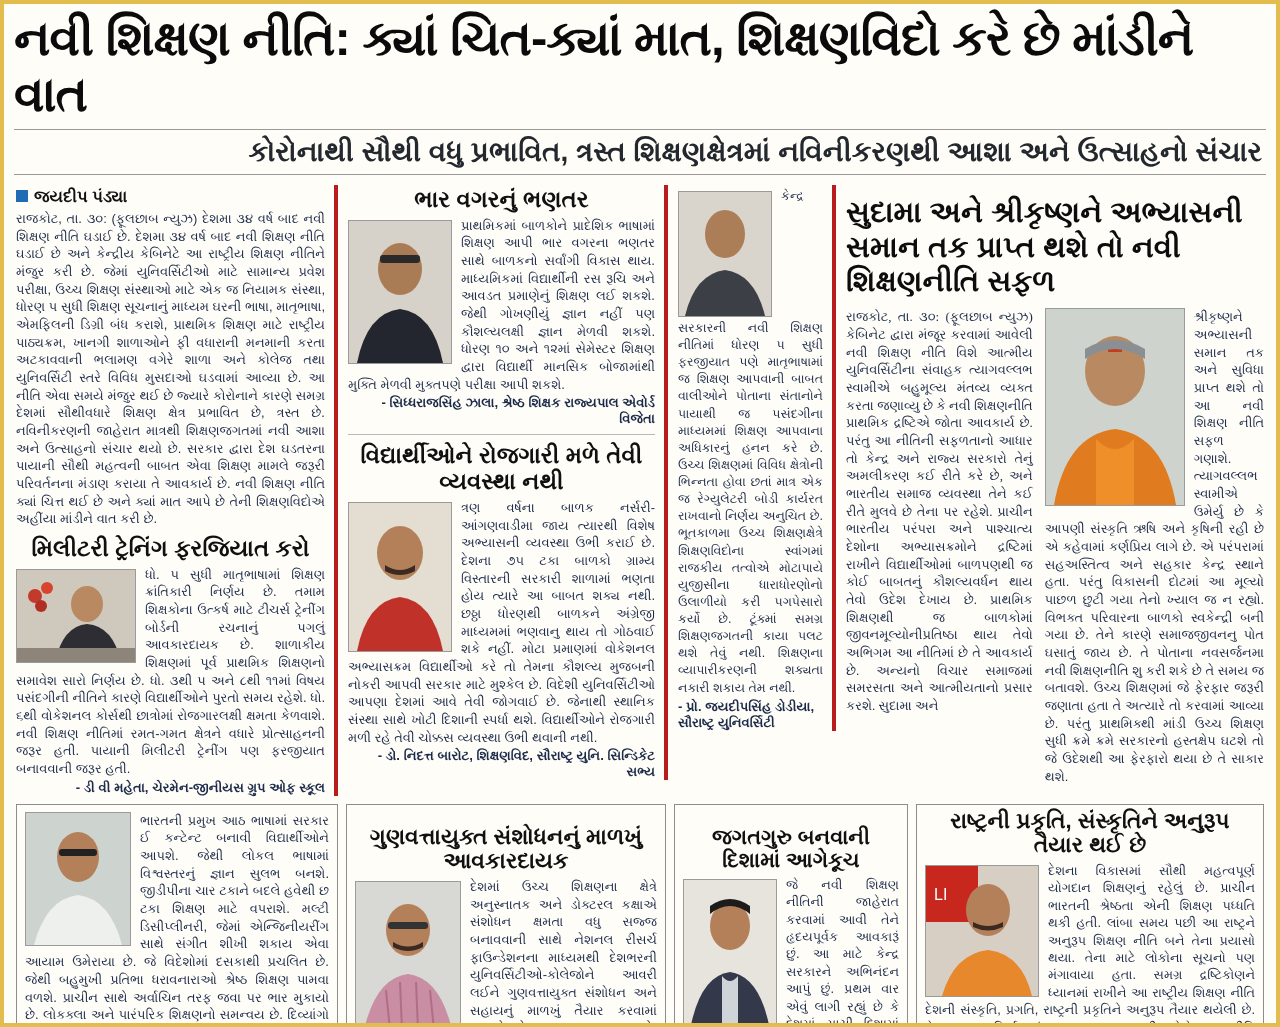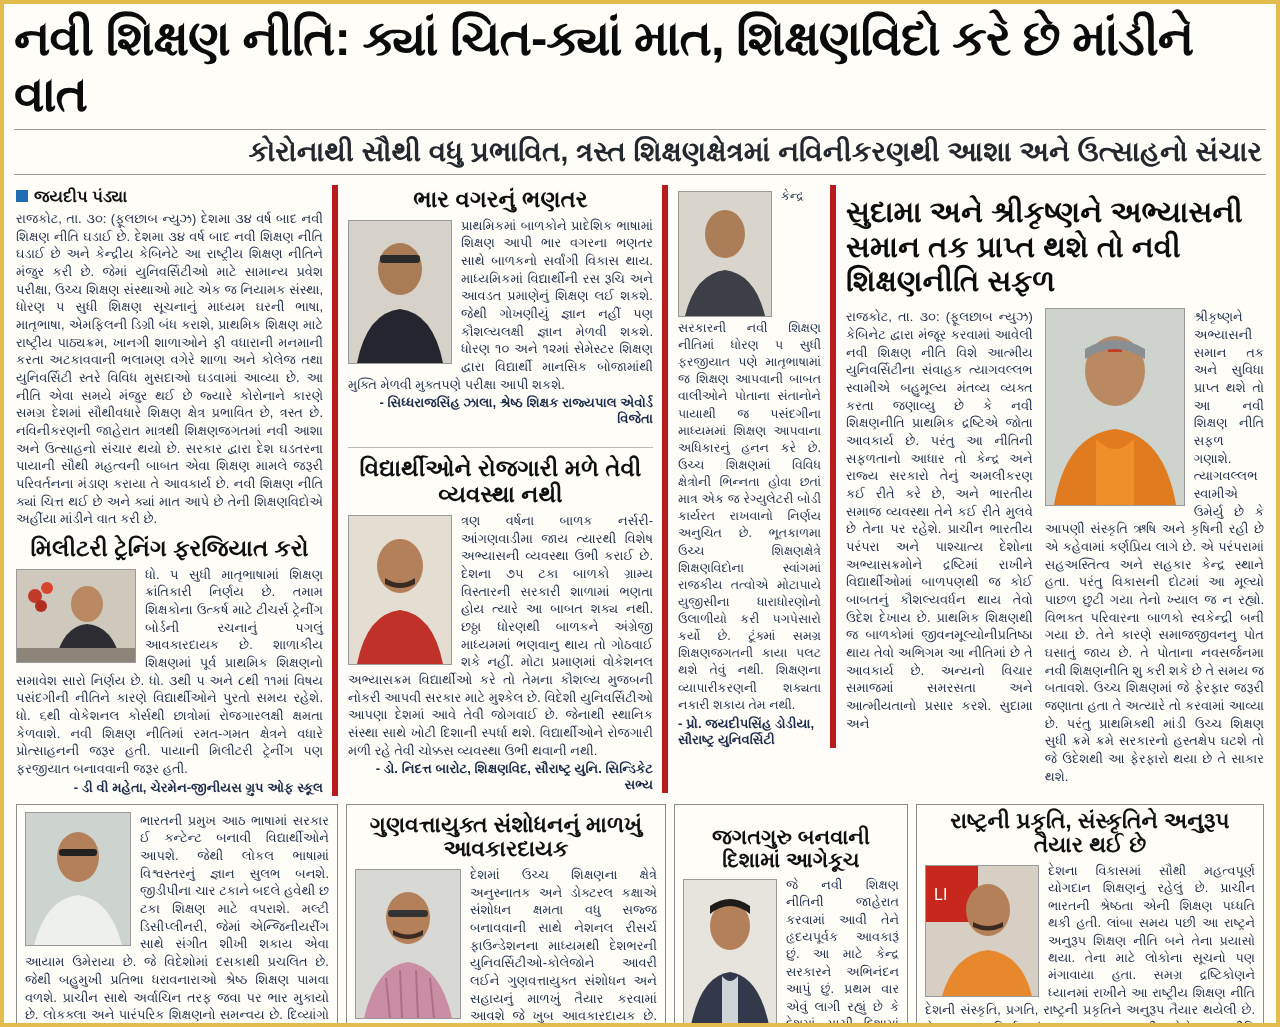--- a/index.html
+++ b/index.html
@@ -16,21 +16,21 @@
   .rule{border:none;border-top:1px solid #9a9a9a;margin:6px 10px;}
   .subhead{
     text-align:right;font-size:28px;font-weight:bold;color:#23282e;
     margin:2px 14px;line-height:1.15;
   }
   
   .main{
     display:grid;grid-template-columns:322px 320px 158px 1fr;
     column-gap:10px;padding:4px 12px 0;align-items:start;
   }
-  .colrule{border-right:6px solid #b91c1c;padding-right:9px;}
+  .colrule{border-right:4px solid #b91c1c;padding-right:9px;}
   .body-txt{font-size:13px;line-height:1.36;text-align:justify;margin:3px 0 0;}
   .attr{font-size:13.2px;font-weight:bold;text-align:right;margin-top:2px;}
   .attr.left{text-align:left;}
   .art-title{
     text-align:center;font-weight:bold;color:#101010;line-height:1.12;
     font-size:23px;margin:8px 0 4px;
   }
   .art-title.small{font-size:18.5px;}
   .byline-row{display:flex;align-items:center;gap:6px;margin:2px 0 4px;}
   .byline-sq{width:12px;height:12px;background:#1f6cb4;display:inline-block;}
@@ -41,21 +41,21 @@
   .ph-float{float:left;margin:3px 9px 3px 0;}
   
   .feature-title{
     font-size:29.5px;font-weight:bold;color:#0c0c0c;line-height:1.18;
     text-align:left;margin:10px 0 6px;
   }
   .feature-sub{
     font-size:19px;font-weight:bold;color:#3a4652;line-height:1.25;margin:0 0 8px;
   }
   .feature-body{display:flex;gap:12px;}
-  .feature-colL{width:46%;}
+  .feature-colL{width:46%;font-family:Liberation Serif, serif;}
   .feature-colR{width:54%;}
   .swami-ph{width:138px;height:196px;}
   
   .bottom{
     display:grid;grid-template-columns:322px 320px 234px 1fr;
     gap:8px;padding:8px 12px 10px;align-items:stretch;
   }
   .box{border:1px solid #8d8d8d;padding:4px 8px 6px;background:#fffdf8;}
   .clearfix::after{content:"";display:block;clear:both;}
 </style>
@@ -90,21 +90,21 @@
             <path d="M38 92 Q46 56 70 54 Q96 56 104 92 Z" fill="#2d2d33"></path>
             <rect x="0" y="78" width="118" height="14" fill="#8d857a"></rect>
           </svg>
         </span>
         <p class="body-txt">ધો. પ સુધી માતૃભાષામાં શિક્ષણ ક્રાંતિકારી નિર્ણય છે. તમામ શિક્ષકોના ઉત્કર્ષ માટે ટીચર્સ ટ્રેનીંગ બોર્ડની રચનાનું પગલું આવકારદાયક છે. શાળાકીય શિક્ષણમાં પૂર્વ પ્રાથમિક શિક્ષણનો સમાવેશ સારો નિર્ણય છે. ધો. ૩થી પ અને ૮થી ૧૧માં વિષય પસંદગીની નીતિને કારણે વિદ્યાર્થીઓને પુરતો સમય રહેશે. ધો. ૬થી વોકેશનલ કોર્સથી છાત્રોમાં રોજગારલક્ષી ક્ષમતા કેળવાશે. નવી શિક્ષણ નીતિમાં રમત-ગમત ક્ષેત્રને વધારે પ્રોત્સાહનની જરૂર હતી. પાયાની મિલીટરી ટ્રેનીંગ પણ ફરજીયાત બનાવવાની જરૂર હતી.</p>
         <div class="attr">- ડી વી મહેતા, ચેરમેન-જીનીયસ ગ્રુપ ઓફ સ્કૂલ</div>
       </div>
     </div>
 
     <div class="colrule">
-      <div class="clearfix" style="border-bottom:1px solid #b9b9b9;padding-bottom:20px;">
+      <div class="clearfix" style="border-bottom:1px solid #b9b9b9;padding-bottom:7px;">
         <div class="art-title" style="margin-top:2px;">ભાર વગરનું ભણતર</div>
         <span class="photo ph-float" style="width:102px;height:142px;">
           <svg viewBox="0 0 102 142" preserveAspectRatio="none">
             <rect width="102" height="142" fill="#d6d2c9"></rect>
             <ellipse cx="51" cy="48" rx="22" ry="26" fill="#a97c55"></ellipse>
             <rect x="31" y="34" width="40" height="8" rx="3" fill="#2a2a2a"></rect>
             <path d="M8 142 Q18 92 51 88 Q84 92 94 142 Z" fill="#23262e"></path>
           </svg>
         </span>
         <p class="body-txt">પ્રાથમિકમાં બાળકોને પ્રાદેશિક ભાષામાં શિક્ષણ આપી ભાર વગરના ભણતર સાથે બાળકનો સર્વાંગી વિકાસ થાય. માધ્યમિકમાં વિદ્યાર્થીની રસ રૂચિ અને આવડત પ્રમાણેનું શિક્ષણ લઈ શકશે. જેથી ગોખણીયું જ્ઞાન નહીં પણ કૌશલ્યલક્ષી જ્ઞાન મેળવી શકશે. ધોરણ ૧૦ અને ૧૨માં સેમેસ્ટર શિક્ષણ દ્વારા વિદ્યાર્થી માનસિક બોજામાંથી મુક્તિ મેળવી મુક્તપણે પરીક્ષા આપી શકશે.</p>
@@ -172,21 +172,21 @@
           <ellipse cx="52" cy="44" rx="21" ry="25" fill="#b3805a"></ellipse>
           <rect x="33" y="36" width="38" height="7" rx="3" fill="#222"></rect>
           <path d="M8 132 Q20 86 52 82 Q84 86 96 132 Z" fill="#eef0ee"></path>
         </svg>
       </span>
       <p class="body-txt">ભારતની પ્રમુખ આઠ ભાષામાં સરકાર ઈ કન્ટેન્ટ બનાવી વિદ્યાર્થીઓને આપશે. જેથી લોકલ ભાષામાં વિશ્વસ્તરનું જ્ઞાન સુલભ બનશે. જીડીપીના ચાર ટકાને બદલે હવેથી છ ટકા શિક્ષણ માટે વપરાશે. મલ્ટી ડિસીપ્લીનરી, જેમાં એન્જિનીયરીંગ સાથે સંગીત શીખી શકાય એવા આયામ ઉમેરાયા છે. જે વિદેશોમાં દસકાથી પ્રચલિત છે. જેથી બહુમુખી પ્રતિભા ધરાવનારાઓ શ્રેષ્ઠ શિક્ષણ પામવા વળશે. પ્રાચીન સાથે અર્વાચિન તરફ જવા પર ભાર મુકાયો છે. લોકક્લા અને પારંપરિક શિક્ષણનો સમન્વય છે. દિવ્યાંગો માટે ખાસ સોફ્ટવેર બનશે. ઓટોનોમસ અને જોડાણથી ચાલતી સંસ્થાઓને ક્રેડિટ અપાતા તેમનું વર્ગીકરણ થઈ શકશે. એમફિલની જગ્યાએ સંશોધનનો બ્રિજ કોર્સ થાય તે યુનિ. કક્ષાથી જરૂરી છે.</p>
 
     </div>
 
     <div class="box clearfix">
-      <div class="art-title" style="font-size:22px;margin-top:4px;">ગુણવત્તાયુક્ત સંશોધનનું માળખું આવકારદાયક</div>
+      <div class="art-title" style="font-size:22px;margin-top:16px;">ગુણવત્તાયુક્ત સંશોધનનું માળખું આવકારદાયક</div>
       <span class="photo ph-float" style="width:104px;height:148px;">
         <svg viewBox="0 0 104 148" preserveAspectRatio="none">
           <rect width="104" height="148" fill="#d8d8d4"></rect>
           <ellipse cx="52" cy="48" rx="22" ry="26" fill="#b3805a"></ellipse>
           <rect x="32" y="40" width="40" height="7" rx="3" fill="#333"></rect>
           <path d="M37 60 Q52 69 67 60 L67 65 Q52 73 37 65 Z" fill="#3a2a22"></path>
           <path d="M8 148 Q20 96 52 92 Q84 96 96 148 Z" fill="#c98ea4"></path>
           <path d="M30 108 L34 148 M44 100 L46 148 M60 100 L62 148 M74 108 L78 148" stroke="#b06e86" stroke-width="2" fill="none"></path>
         </svg>
       </span>

